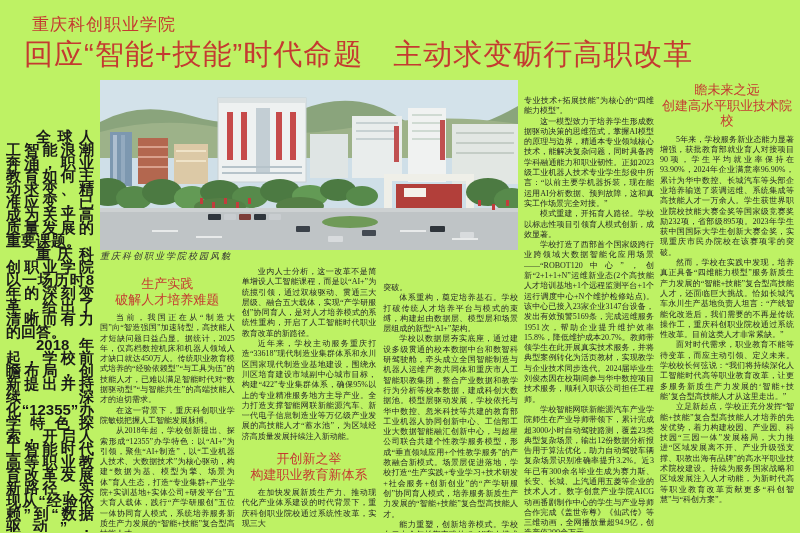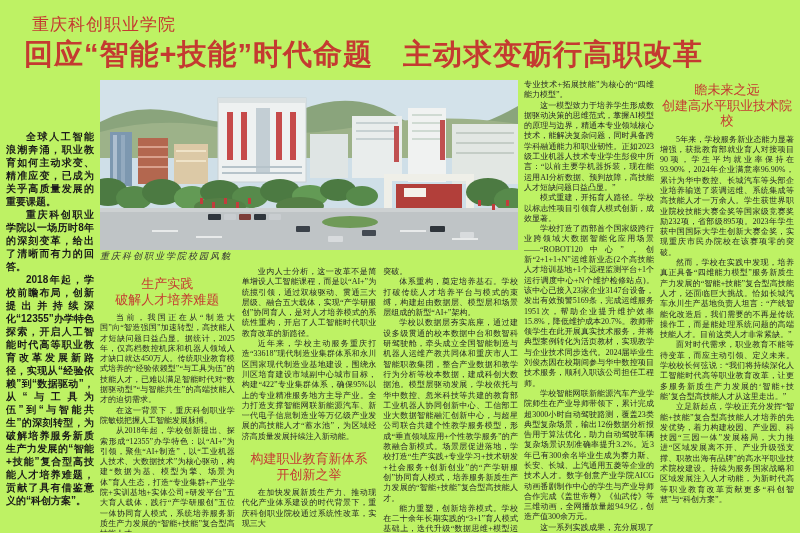--- a/index.html
+++ b/index.html
@@ -11,21 +11,21 @@
   }
   
   .kicker {
     margin-left:26px; margin-top:2px;
     font-size:17px; line-height:21px; color:var(--accent);
     font-family:"Liberation Serif","DejaVu Serif",serif; font-weight:normal;
     letter-spacing:1px;
   }
   .headline {
     margin-left:18px; margin-top:3px;
-    font-size:29px; line-height:32px; font-weight:bold; color:var(--accent);
+    font-size:29px; line-height:32px; font-weight:normal; color:var(--accent);
     font-family:"Liberation Sans","DejaVu Sans",sans-serif; letter-spacing:1px;
     white-space:nowrap;
   }
   
   .content { display:flex; gap:6px; margin-top:10px; height:452px; overflow:hidden; }
   .col { overflow:hidden; }
   .col-lede { width:88px; padding-top:50px; }
   .mid { width:418px; display:flex; flex-direction:column; }
   .col-5 { width:130px; }
   .col-6 { width:134px; }
@@ -37,24 +37,24 @@
     color:#333; letter-spacing:2px; font-family:"Liberation Serif","DejaVu Serif",serif;
   }
   .mid-cols { flex:1; display:flex; gap:7px; margin-top:3px; overflow:hidden; }
   .mid-cols .col { flex:1; }
   
   .bodytext, .mid-cols .col, .col-5, .col-6 {
     font-size:8px; line-height:10.3px; color:var(--ink);
     text-align:justify;
   }
   .para { text-indent:2em; margin:0; }
-  .para.cont { text-indent:0; }
+  .para.cont { text-indent:0;margin-top:16px; }
   .col-lede {
     font-family:"Liberation Sans","DejaVu Sans",sans-serif; font-weight:bold;
-    font-size:10px; line-height:13px; color:#1a1a1a; text-align:justify;
+    font-size:15px; line-height:13px; color:#1a1a1a; text-align:justify;
   }
   .col-lede .para { text-indent:2em; }
   .sec-head {
     font-family:"Liberation Sans","DejaVu Sans",sans-serif;
     font-weight:normal; color:var(--accent); text-align:center;
     font-size:13px; line-height:15.5px; margin:9px 0 6px;
   }
   .sec-head .ln { display:block; }
   .col-6 .sec-head { margin-top:2px; }
 </style>
@@ -197,54 +197,54 @@
               <p class="para">从2018年起，学校创新提出、探索形成“12355”办学特色：以“AI+”为引领，聚焦“AI+制造”，以“工业机器人技术、大数据技术”为核心驱动，构建“数据为基、模型为擎、场景为体”育人生态，打造“专业集群+产业学院+实训基地+实体公司+研发平台”五大育人载体，践行“产学研服创”五位一体协同育人模式，系统培养服务新质生产力发展的“智能+技能”复合型高技能人才。</p>
             </div>
         </div>
 
         <div class="col">
           <div>
               <p class="para">业内人士分析，这一改革不是简单增设人工智能课程，而是以“AI+”为统揽引领，通过双核驱动、贯通三大层级、融合五大载体，实现“产学研服创”协同育人，是对人才培养模式的系统性重构，开启了人工智能时代职业教育改革的新路径。</p>
               <p class="para">近年来，学校主动服务重庆打造“33618”现代制造业集群体系和永川区国家现代制造业基地建设，围绕永川区培育建设市域副中心城市目标，构建“422”专业集群体系，确保95%以上的专业精准服务地方主导产业。全力打造支撑智能网联新能源汽车、新一代电子信息制造业等万亿级产业发展的高技能人才“蓄水池”，为区域经济高质量发展持续注入新动能。</p>
             </div>
           <div class="sec-head">
+            <span class="ln">开创新之举</span>
             <span class="ln">构建职业教育新体系</span>
-            <span class="ln">开创新之举</span>
           </div>
           <div>
               <p class="para">在加快发展新质生产力、推动现代化产业体系建设的时代背景下，重庆科创职业院校通过系统性改革，实现三大</p>
             </div>
         </div>
 
         <div class="col">
             <p class="para cont">突破。</p>
             <p class="para">体系重构，奠定培养基石。学校打破传统人才培养平台与模式的束缚，构建起由数据层、模型层和场景层组成的新型“AI+”架构。</p>
             <p class="para">学校以数据层夯实底座，通过建设多级贯通的校本数据中台和数智科研驾驶舱，牵头成立全国智能制造与机器人运维产教共同体和重庆市人工智能职教集团，整合产业数据和教学行为分析等校本数据，建成科创大数据池。模型层驱动发展，学校依托与华中数控、忽米科技等共建的教育部工业机器人协同创新中心、工信部工业大数据智能融汇创新中心，与超星公司联合共建个性教学服务模型，形成“垂直领域应用+个性教学服务”的产教融合新模式。场景层促进落地，学校打造“生产实践+专业学习+技术研发+社会服务+创新创业”的“产学研服创”协同育人模式，培养服务新质生产力发展的“智能+技能”复合型高技能人才。</p>
             <p class="para">能力重塑，创新培养模式。学校在二十余年长期实践的“3+1”育人模式基础上，迭代升级“数据思维+模型运用+</p>
           </div>
       </div>
     </div>
 
     <div class="col col-5">
         <p class="para cont">专业技术+拓展技能”为核心的“四维能力模型”。</p>
-        <p class="para">这一模型致力于培养学生形成数据驱动决策的思维范式，掌握AI模型的原理与边界，精通本专业领域核心技术，能解决复杂问题，同时具备跨学科融通能力和职业韧性。正如2023级工业机器人技术专业学生彭俊中所言：“以前主要学机器拆装，现在能运用AI分析数据、预判故障，高技能人才短缺问题日益凸显。”</p>
+        <p class="para">这一模型致力于培养学生形成数据驱动决策的思维范式，掌握AI模型的原理与边界，精通本专业领域核心技术，能解决复杂问题，同时具备跨学科融通能力和职业韧性。正如2023级工业机器人技术专业学生彭俊中所言：“以前主要学机器拆装，现在能运用AI分析数据、预判故障，这和真实工作场景完全对接。”</p>
         <p class="para">模式重建，开拓育人路径。学校以标志性项目引领育人模式创新，成效显著。</p>
         <p class="para">学校打造了西部首个国家级跨行业跨领域大数据智能化应用场景——“ROBOT120中心”，创新“2+1+1+N”运维新业态(2个高技能人才培训基地+1个远程监测平台+1个运行调度中心+N个维护检修站点)。该中心已接入23家企业3147台设备，发出有效预警5169条，完成运维服务1951次，帮助企业提升维护效率15.8%，降低维护成本20.7%。教师带领学生在此开展真实技术服务，并将典型案例转化为活页教材，实现教学与企业技术同步迭代。2024届毕业生刘俊杰因在校期间参与华中数控项目技术服务，顺利入职该公司担任工程师。</p>
         <p class="para">学校智能网联新能源汽车产业学院师生在产业导师带领下，累计完成超3000小时自动驾驶路测，覆盖23类典型复杂场景，输出12份数据分析报告用于算法优化，助力自动驾驶车辆复杂场景识别准确率提升3.2%。近3年已有300余名毕业生成为赛力斯、长安、长城、上汽通用五菱等企业的技术人才。数字创意产业学院AICG动画番剧制作中心的学生与产业导师合作完成《盖世帝尊》《仙武传》等三维动画，全网播放量超94.9亿，创造产值300余万元。</p>
         <p class="para">这一系列实践成果，充分展现了学校在培养服务新质生产力发展的“智能+技能”复合型高技能人才方面的成功探索。</p>
       </div>
 
     <div class="col col-6">
       <div class="sec-head">
         <span class="ln">瞻未来之远</span>
         <span class="ln">创建高水平职业技术院校</span>
       </div>
       <div>
           <p class="para">5年来，学校服务新业态能力显著增强，获批教育部就业育人对接项目90项，学生平均就业率保持在93.90%，2024年企业满意率96.90%，累计为华中数控、长城汽车等头部企业培养输送了装调运维、系统集成等高技能人才一万余人。学生获世界职业院校技能大赛金奖等国家级竞赛奖励232项，省部级895项。2023年学生获中国国际大学生创新大赛金奖，实现重庆市民办院校在该赛项零的突破。</p>
-          <p class="para">然而，学校在实践中发现，培养真正具备“四维能力模型”服务新质生产力发展的“智能+技能”复合型高技能人才，还面临巨大挑战。恰如长城汽车永川生产基地负责人坦言：“产线智能化改造后，我们需要的不再是传统操作工，而是能处理系统问题的高端技能人才。目前这类人才非常紧缺。”</p>
+          <p class="para">然而，学校在实践中发现，培养真正具备“四维能力模型”服务新质生产力发展的“智能+技能”复合型高技能人才，还面临巨大挑战。恰如长城汽车永川生产基地负责人坦言：“产线智能化改造后，我们需要的不再是传统操作工，重庆科创职业院校通过系统性改革。目前这类人才非常紧缺。”</p>
           <p class="para">面对时代需求，职业教育不能等待变革，而应主动引领、定义未来。学校校长何弦说：“我们将持续深化人工智能时代高等职业教育改革，让更多服务新质生产力发展的‘智能+技能’复合型高技能人才从这里走出。”</p>
           <p class="para">立足新起点，学校正充分发挥“智能+技能”复合型高技能人才培养的先发优势，着力构建校园、产业园、科技园“三园一体”发展格局，大力推进“区域发展离不开、产业升级强支撑、职教出海有品牌”的高水平职业技术院校建设。持续为服务国家战略和区域发展注入人才动能，为新时代高等职业教育改革贡献更多“科创智慧”与“科创方案”。</p>
         </div>
 
     </div>
 
   </div>
 </div>
 
 </body></html>

